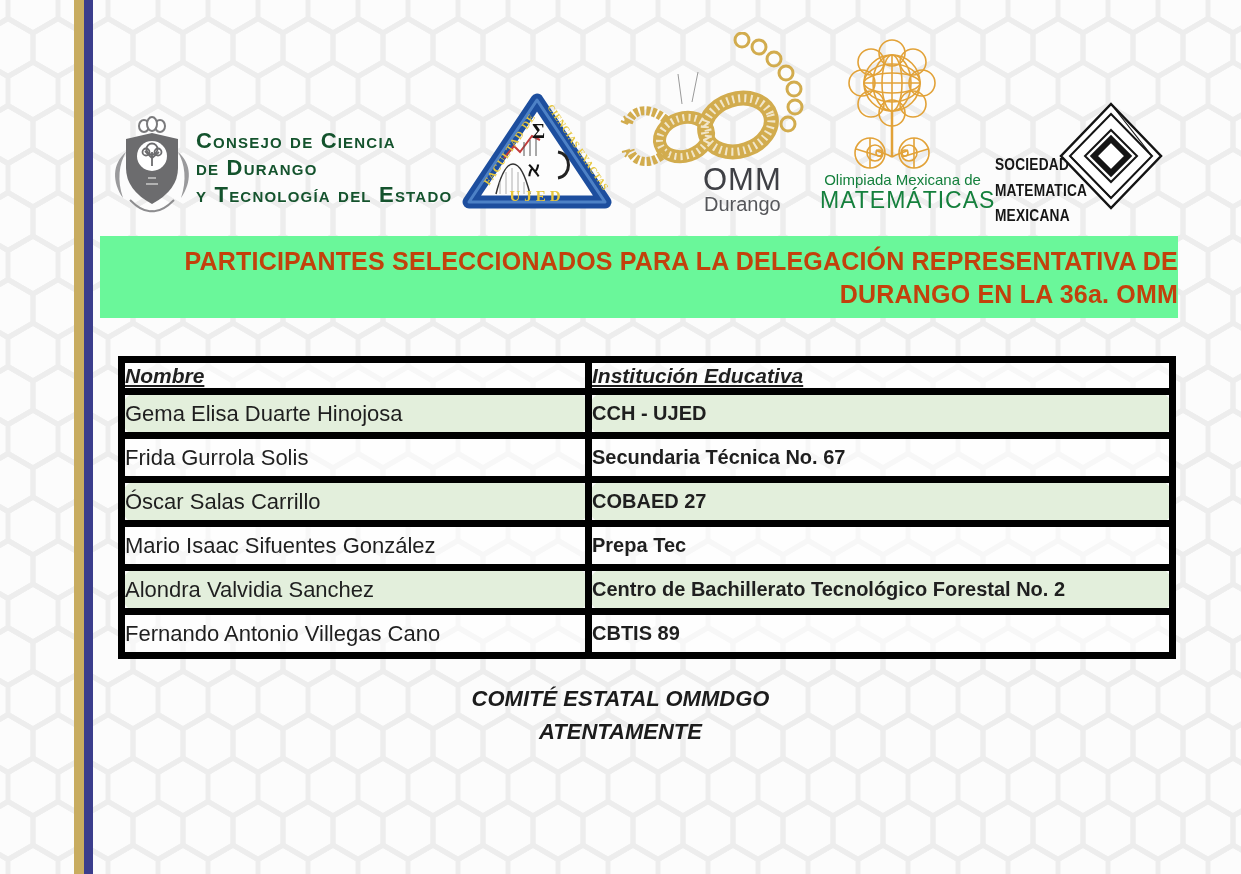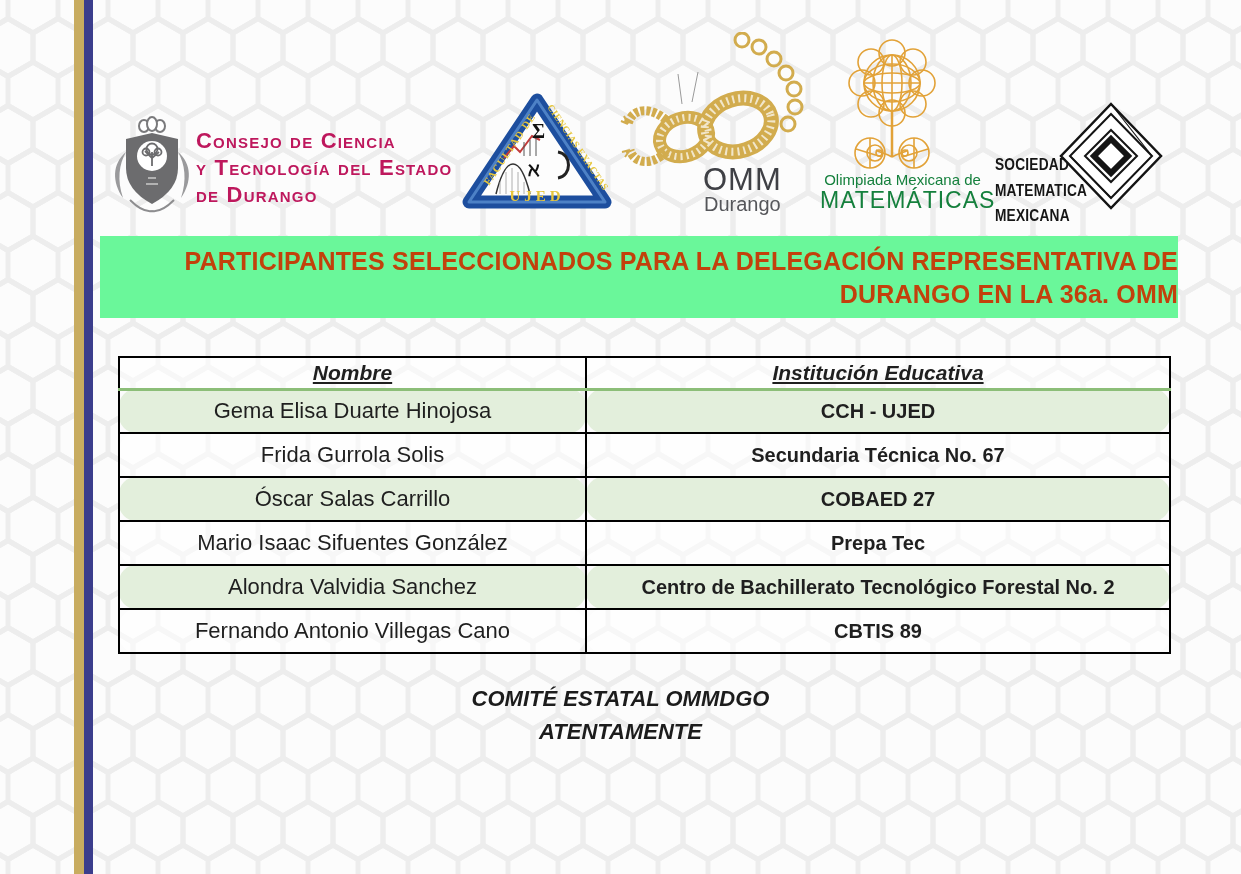--- a/index.html
+++ b/index.html
@@ -7,40 +7,40 @@
   body { font-family:"Liberation Sans", sans-serif; position:relative; overflow:hidden; background:#fcfcfc; }
   .page { position:absolute; inset:0; width:1241px; height:874px; }
   .bg-svg { position:absolute; left:0; top:0; z-index:0; }
 
   .stripe { position:absolute; top:0; height:874px; z-index:2; }
   .stripe-gold { left:74px; width:10px; background:#C8AC60; }
   .stripe-blue { left:84px; width:9px; background:#3B3D8C; }
 
   .hdr { position:absolute; z-index:3; }
 
-  .cocyted-text { left:196px; top:127px; color:#be185d; font-weight:700;
+  .cocyted-text { left:196px; top:127px; color:#14532d; font-weight:700;
     font-variant:small-caps; font-size:22px; line-height:27px; letter-spacing:1.2px; }
 
   .omm-title { left:703px; top:162px; color:#3f4045; font-weight:400; font-size:31px; letter-spacing:1px; }
   .omm-sub   { left:704px; top:193px; color:#55565a; font-size:20px; }
 
   .flower-caption { left:820px; top:171px; width:165px; text-align:center; color:#15803d; }
   .flower-caption .l1 { font-size:15px; line-height:17px; }
   .flower-caption .l2 { font-size:23px; line-height:25px; letter-spacing:1px; }
 
   .smm-text { left:995px; top:152px; color:#161616; font-weight:700; font-size:14px;
     line-height:23px; letter-spacing:0.2px; transform:scale(0.98,1.12); transform-origin:left top; }
 
   .banner { position:absolute; left:100px; top:236px; width:1078px; height:82px;
     background:#6AF79A; z-index:3; color:#c2410c; text-align:right;
     font-weight:700; font-size:25px; line-height:33px; padding-top:9px; letter-spacing:0.2px; }
 
   .ptable { position:absolute; left:118px; top:356px; z-index:3;
     border-collapse:collapse; table-layout:fixed; width:1051px; }
-  .ptable th, .ptable td { border:2px solid #000000; text-align:center; vertical-align:middle; color:#1f1f1f; }
+  .ptable th, .ptable td { border:7px solid #000000; text-align:left; vertical-align:middle; color:#1f1f1f; }
   .ptable th { height:32px; background:rgba(255,255,255,0.55);
     font-style:italic; font-weight:700; font-size:21px; text-decoration:underline; }
   .ptable thead tr th { border-bottom:3px solid #8CBE78; }
   .ptable td { height:44px;border-radius:17px; }
   .ptable tr.row-green td { background:#E3EFDC; }
   .ptable tr.row-white td { background:rgba(255,255,255,0.55); }
   .cell-name { font-size:22px; font-weight:400; }
   .cell-inst { font-size:20px; font-weight:700; }
 
   .footer { position:absolute; left:0; top:682px; width:1241px; z-index:3; text-align:center;
@@ -84,22 +84,22 @@
       <circle cx="50" cy="36" r="3.5"></circle>
     </g>
     <path d="M40 62 h8 M38 68 h12" stroke="#c9c9c9" stroke-width="1.5"></path>
     <path d="M18 36 C4 48 4 66 15 82 C9 64 11 48 18 36 Z" fill="#9a9a9c"></path>
     <path d="M70 36 C84 48 84 66 73 82 C79 64 77 48 70 36 Z" fill="#9a9a9c"></path>
     <path d="M22 84 C30 92 38 96 44 95 M66 84 C58 92 50 96 44 95" stroke="#8d8d8f" stroke-width="2" fill="none"></path>
   </svg>
 
   <div class="hdr cocyted-text">
     <div>Consejo de Ciencia</div>
+    <div>de Durango</div>
     <div>y Tecnología del Estado</div>
-    <div>de Durango</div>
   </div>
 
   <svg class="hdr" style="left:462px; top:92px;" width="150" height="118" viewBox="0 0 150 118">
     <polygon points="75,8 143,110 7,110" fill="#fdfdfd"></polygon>
     <polygon points="75,8 143,110 7,110" fill="none" stroke="#1d4e9e" stroke-width="13" stroke-linejoin="round"></polygon>
     <polygon points="75,8 143,110 7,110" fill="none" stroke="#5a8fd0" stroke-width="3" stroke-linejoin="round" opacity="0.8"></polygon>
     <g>
       <polyline points="42,66 52,54 58,60 70,44 78,48" stroke="#c23b3b" stroke-width="2" fill="none"></polyline>
       <path d="M62 50 v14 M68 48 v16 M74 46 v18" stroke="#555" stroke-width="1"></path>
       <text x="70" y="46" font-size="20" font-weight="bold" fill="#111" font-family="Liberation Serif, serif">Σ</text>

